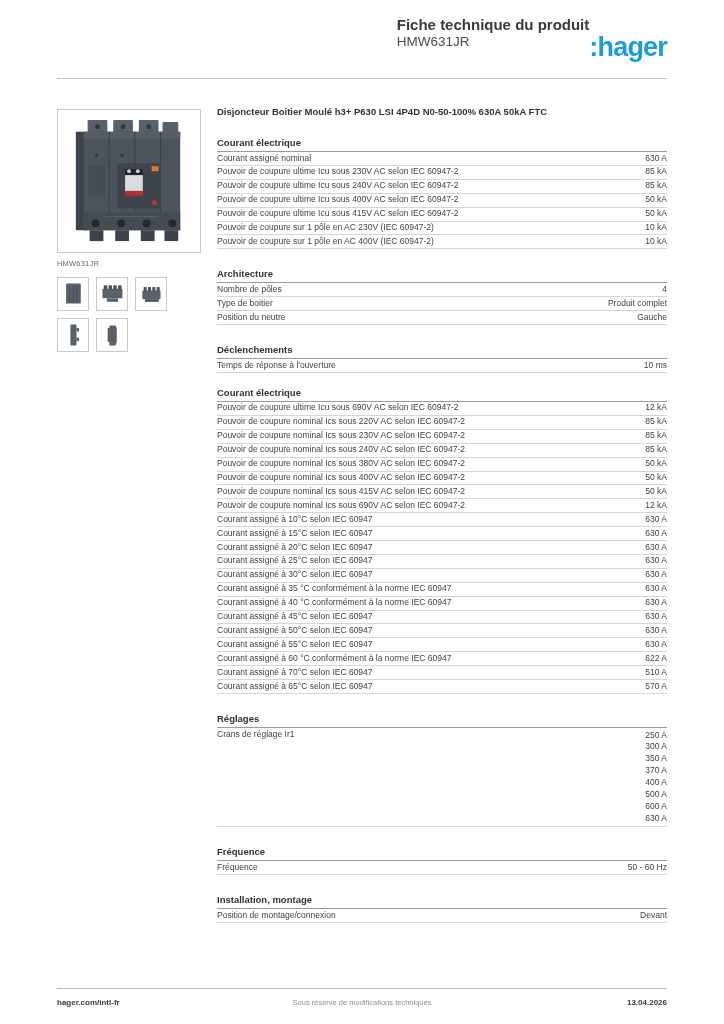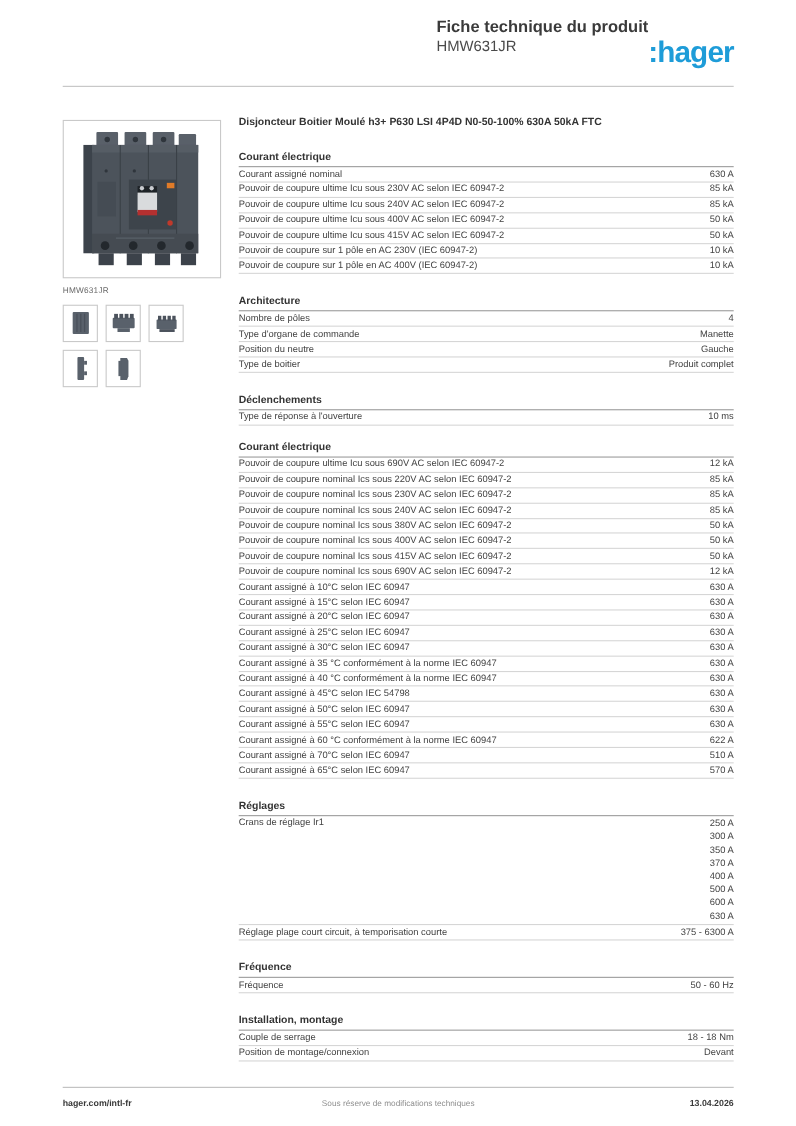--- a/index.html
+++ b/index.html
@@ -198,36 +198,32 @@
               <div class="value">10 kA</div>
             </div>
           </div>
           <div class="section">
             <div class="section-title">Architecture</div>
             <div class="row">
               <div class="label">Nombre de pôles</div>
               <div class="value">4</div>
             </div>
             <div class="row">
-              <div class="label">Type d'organe de commande</div>
-              <div class="value">Manette</div>
+              <div class="label">Type de boitier</div>
+              <div class="value">Produit complet</div>
             </div>
             <div class="row">
               <div class="label">Position du neutre</div>
               <div class="value">Gauche</div>
             </div>
-            <div class="row">
-              <div class="label">Type de boitier</div>
-              <div class="value">Produit complet</div>
-            </div>
           </div>
           <div class="section">
             <div class="section-title">Déclenchements</div>
             <div class="row">
-              <div class="label">Type de réponse à l'ouverture</div>
+              <div class="label">Temps de réponse à l'ouverture</div>
               <div class="value">10 ms</div>
             </div>
           </div>
           <div class="section tight">
             <div class="section-title">Courant électrique</div>
             <div class="row">
               <div class="label">Pouvoir de coupure ultime Icu sous 690V AC selon IEC 60947-2</div>
               <div class="value">12 kA</div>
             </div>
             <div class="row">
@@ -280,21 +276,21 @@
             </div>
             <div class="row">
               <div class="label">Courant assigné à 35 °C conformément à la norme IEC 60947</div>
               <div class="value">630 A</div>
             </div>
             <div class="row">
               <div class="label">Courant assigné à 40 °C conformément à la norme IEC 60947</div>
               <div class="value">630 A</div>
             </div>
             <div class="row">
-              <div class="label">Courant assigné à 45°C selon IEC 54798</div>
+              <div class="label">Courant assigné à 45°C selon IEC 60947</div>
               <div class="value">630 A</div>
             </div>
             <div class="row">
               <div class="label">Courant assigné à 50°C selon IEC 60947</div>
               <div class="value">630 A</div>
             </div>
             <div class="row">
               <div class="label">Courant assigné à 55°C selon IEC 60947</div>
               <div class="value">630 A</div>
             </div>
@@ -319,38 +315,30 @@
                 <div class="vline">250 A</div>
                 <div class="vline">300 A</div>
                 <div class="vline">350 A</div>
                 <div class="vline">370 A</div>
                 <div class="vline">400 A</div>
                 <div class="vline">500 A</div>
                 <div class="vline">600 A</div>
                 <div class="vline">630 A</div>
               </div>
             </div>
-            <div class="row">
-              <div class="label">Réglage plage court circuit, à temporisation courte</div>
-              <div class="value">375 - 6300 A</div>
-            </div>
           </div>
           <div class="section">
             <div class="section-title">Fréquence</div>
             <div class="row">
               <div class="label">Fréquence</div>
               <div class="value">50 - 60 Hz</div>
             </div>
           </div>
           <div class="section">
             <div class="section-title">Installation, montage</div>
-            <div class="row">
-              <div class="label">Couple de serrage</div>
-              <div class="value">18 - 18 Nm</div>
-            </div>
             <div class="row">
               <div class="label">Position de montage/connexion</div>
               <div class="value">Devant</div>
             </div>
           </div>
         </div>
     </div>
 
   </div>
 </div>

